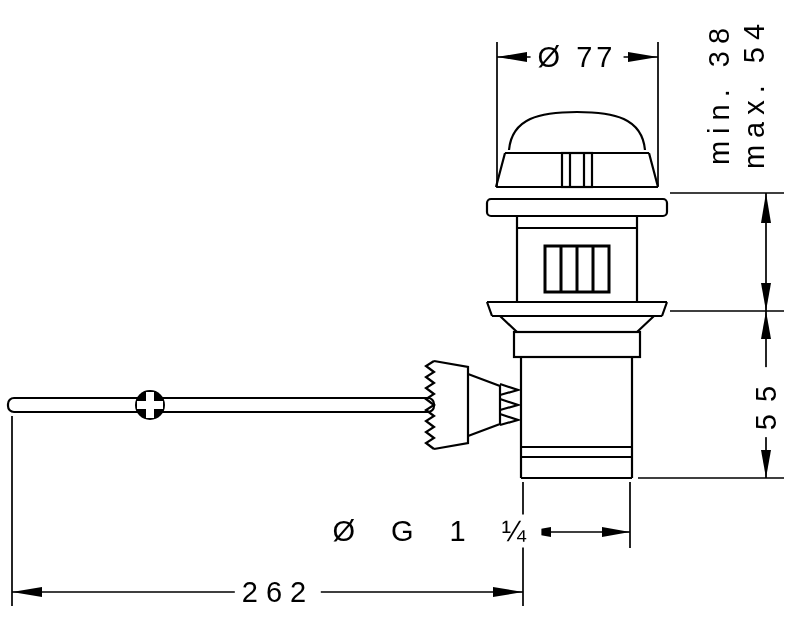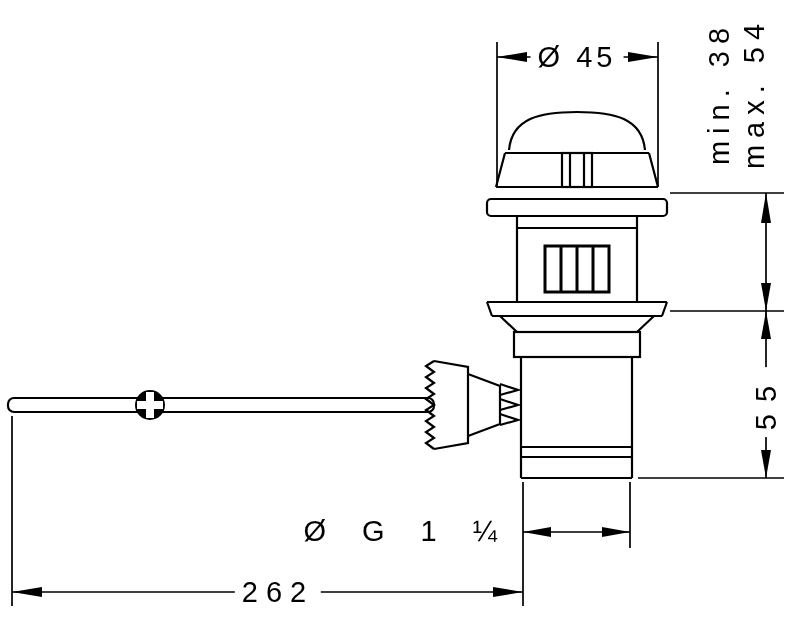--- a/index.html
+++ b/index.html
@@ -77,25 +77,25 @@
       <polygon points="766,311 761,283 771,283"></polygon>
       <polygon points="766,311 761,339 771,339"></polygon>
       <polygon points="766,478 761,450 771,450"></polygon>
       <polygon points="523,532 551,527 551,537"></polygon>
       <polygon points="630,532 602,527 602,537"></polygon>
       <polygon points="12,592 42,587 42,597"></polygon>
       <polygon points="523,592 493,587 493,597"></polygon>
     </g>
   </svg>
 
-  <div class="dim-label ctr ls4" style="left:577px;top:57px;">Ø 45</div>
+  <div class="dim-label ctr ls4" style="left:577px;top:57px;">Ø 77</div>
 
   <div class="dim-label rot ls7" style="left:719px;top:93px;">min. 38</div>
 
   <div class="dim-label rot ls7" style="left:754px;top:93px;">max. 54</div>
 
   <div class="dim-label rot ls12" style="left:766px;top:402px;">55</div>
 
-  <div class="dim-label rgt ls8 ws12" style="left:512px;top:531px;">Ø G 1 ¼</div>
+  <div class="dim-label rgt ls8 ws12" style="left:541px;top:531px;">Ø G 1 ¼</div>
 
   <div class="dim-label ctr ls8" style="left:278px;top:592px;">262</div>
 
 </div>
 
 </body></html>

